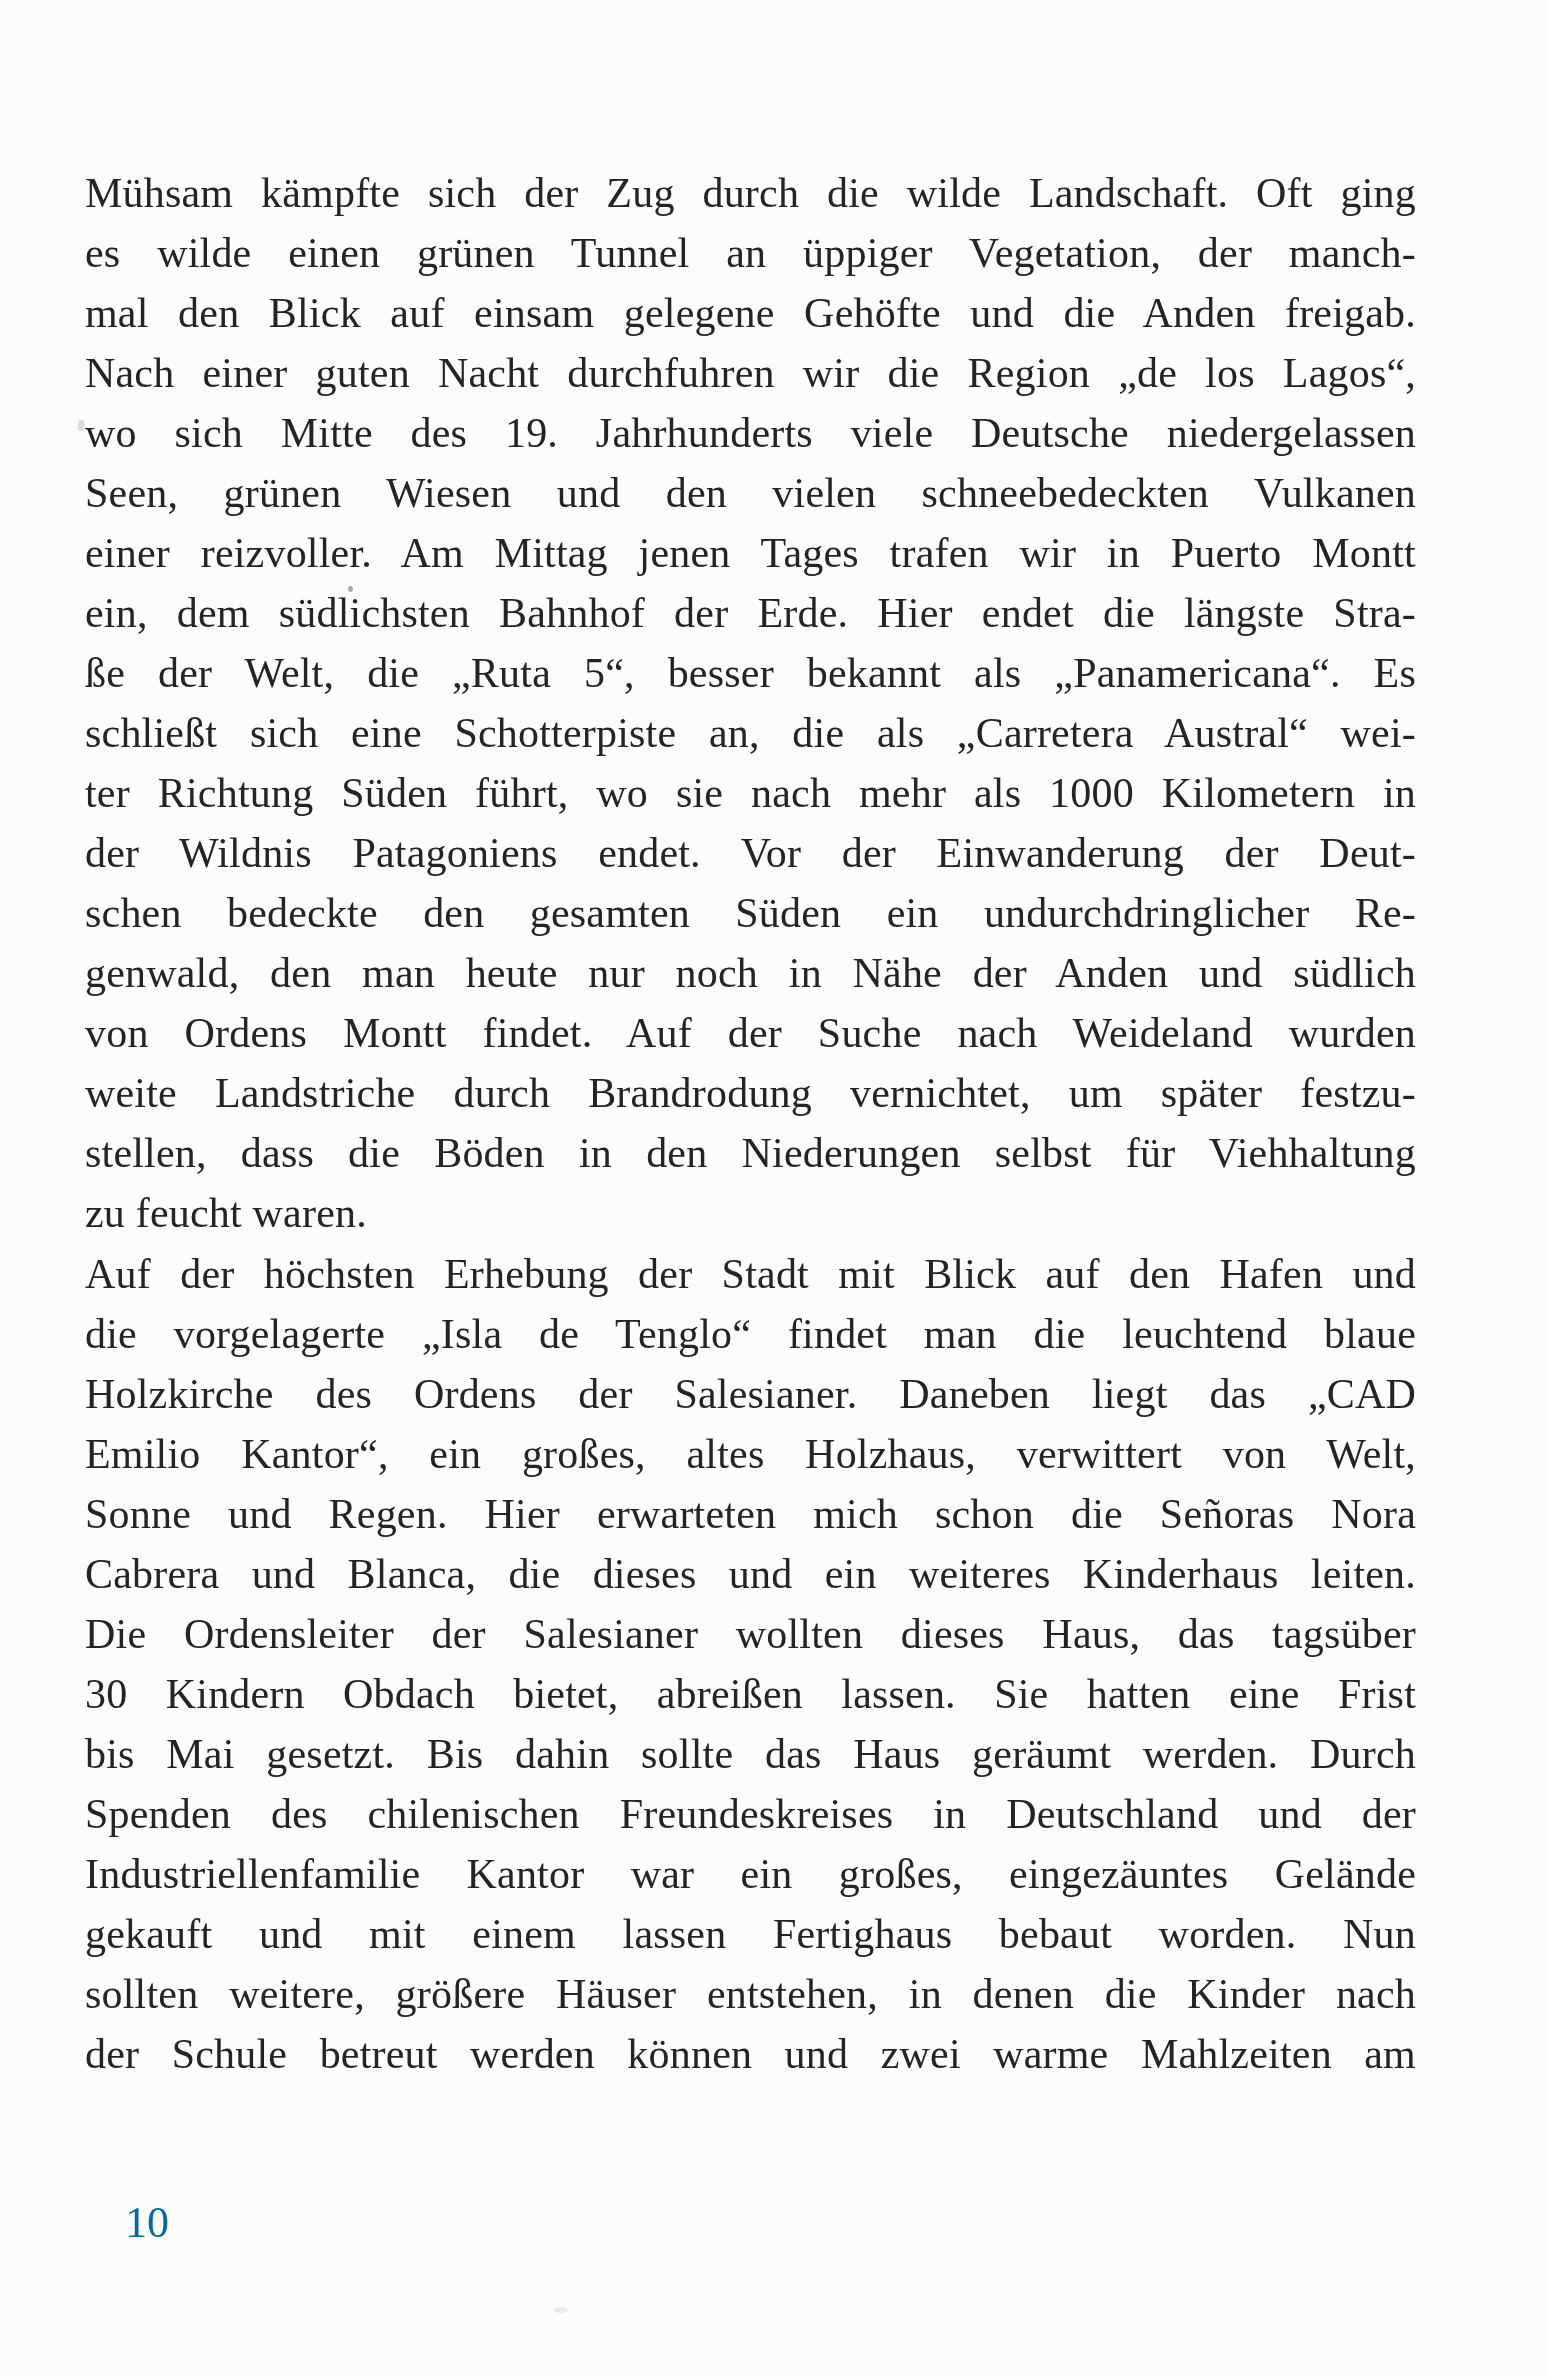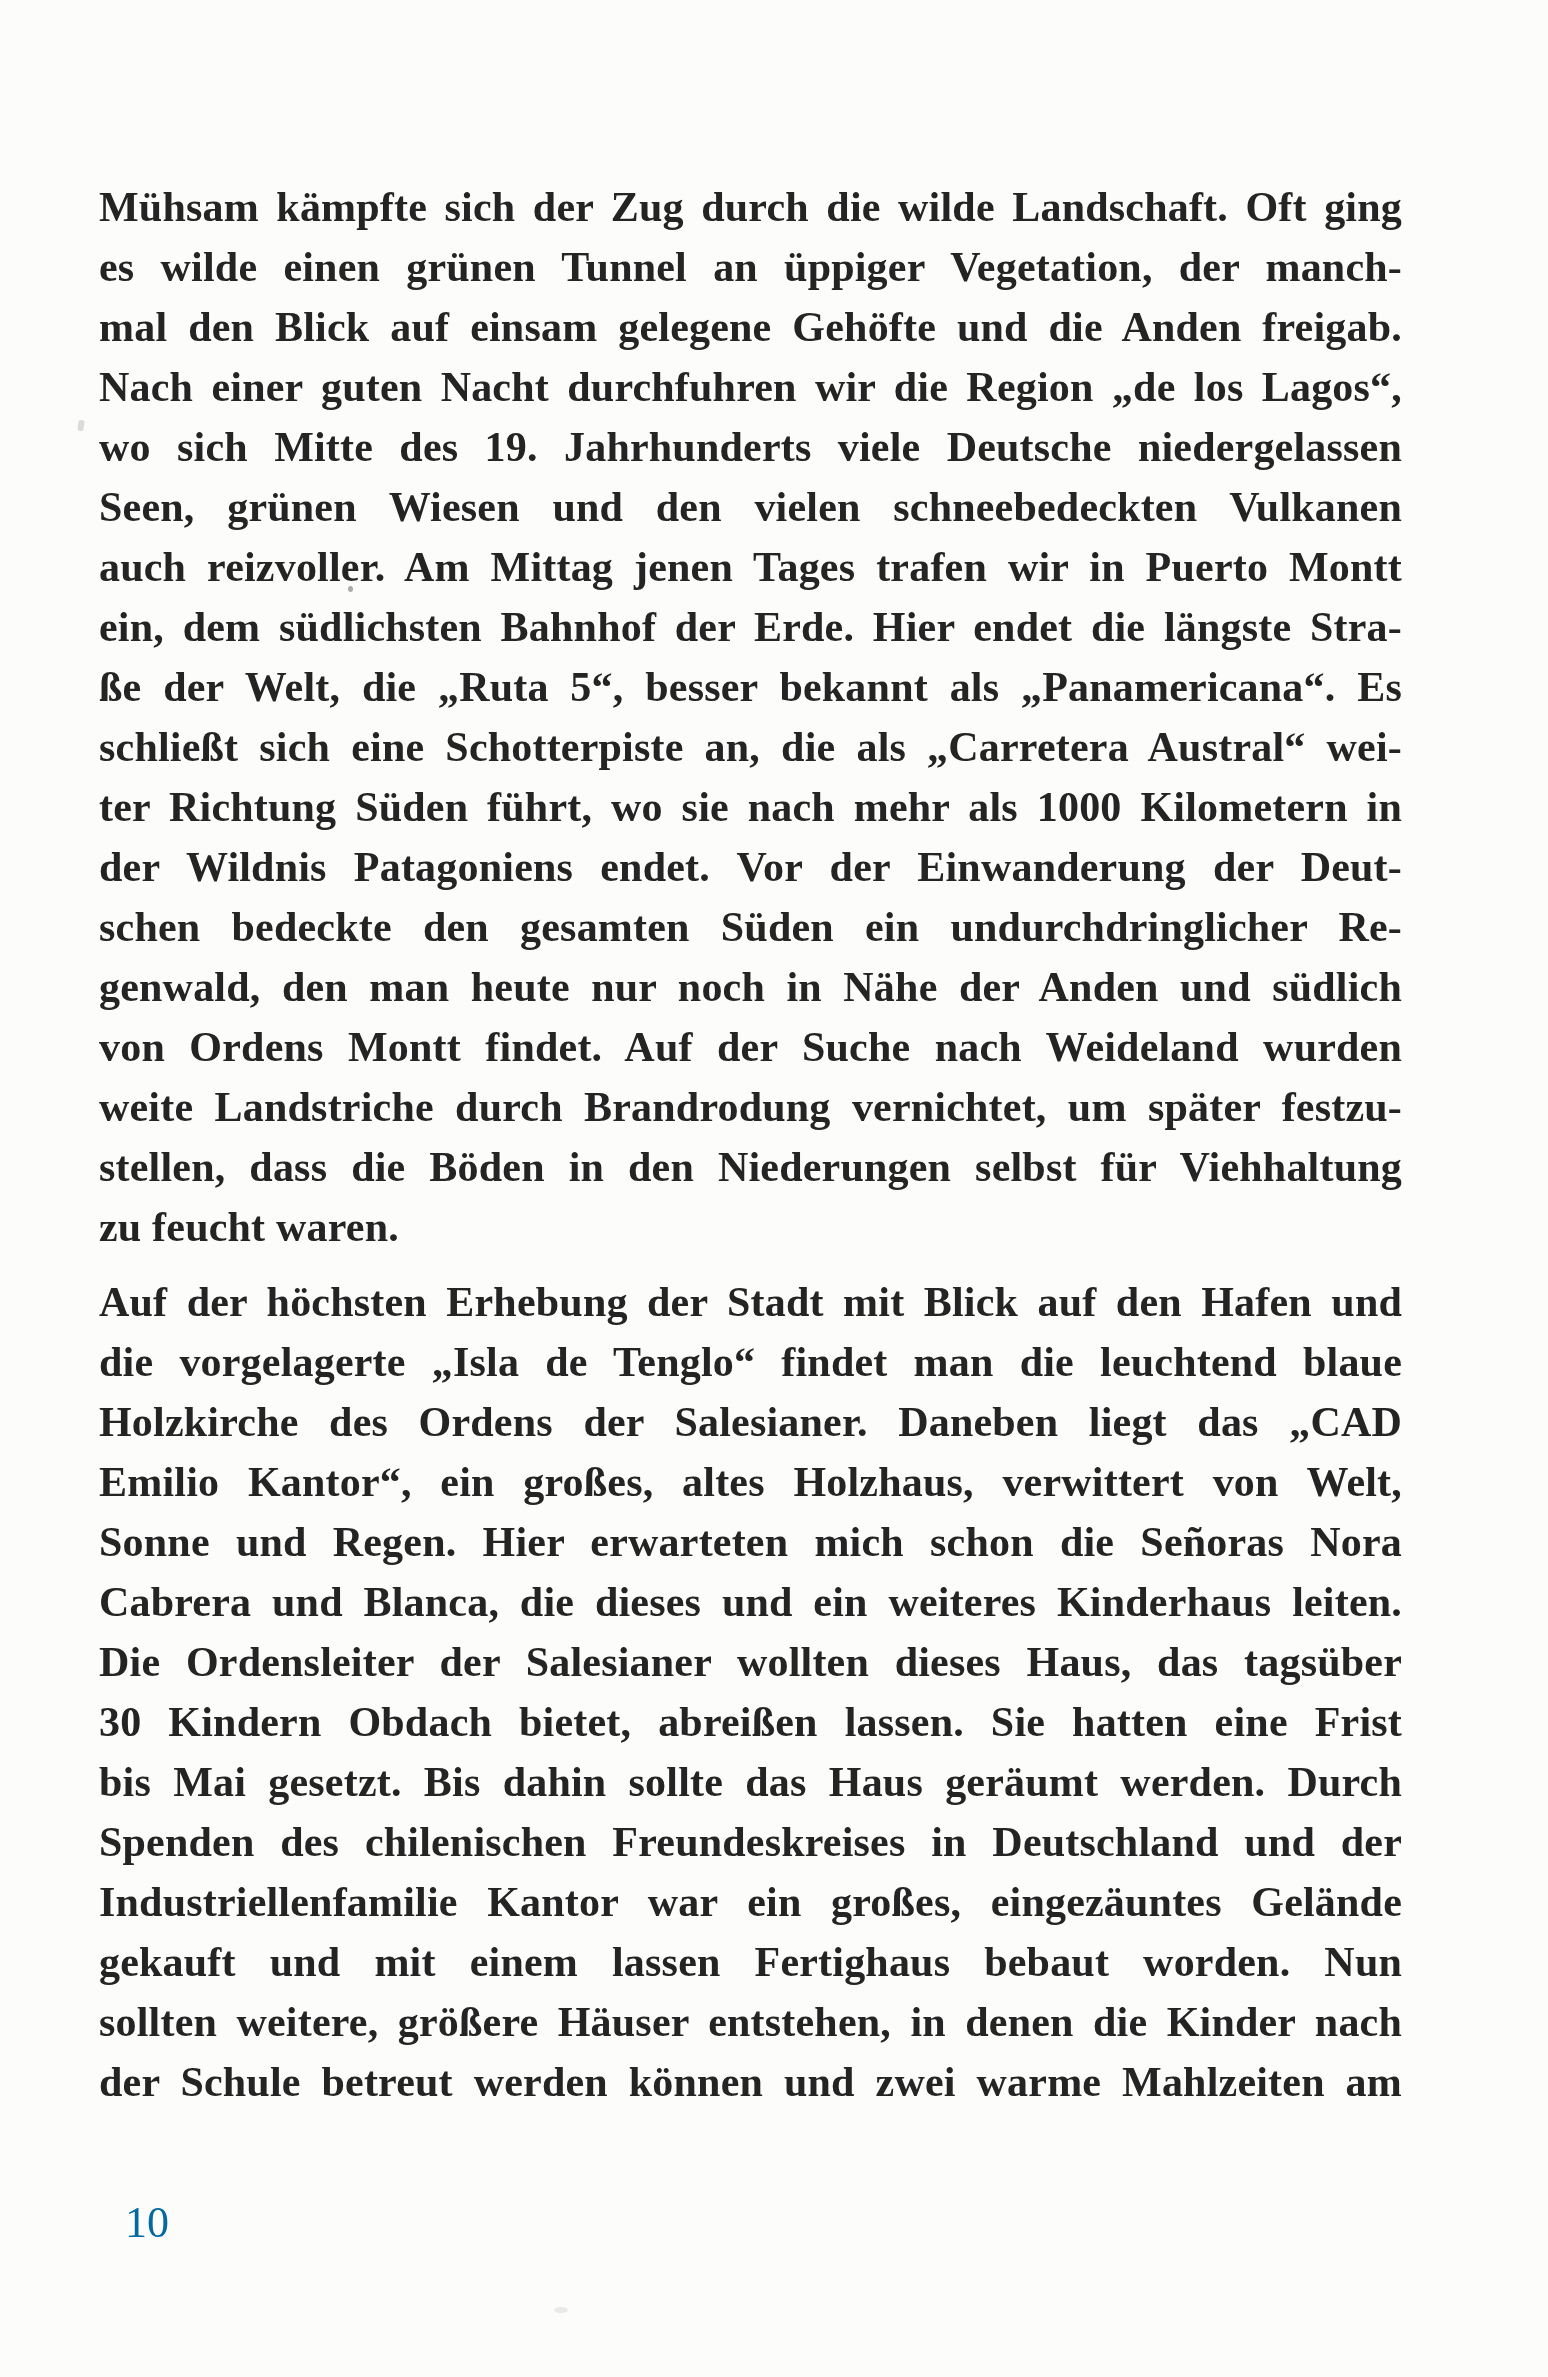--- a/index.html
+++ b/index.html
@@ -19,23 +19,22 @@
   .text-block {
     position: absolute;
     left: 84px;
     top: 162px;
     width: 1333px;
     font-size: 42px;
     line-height: 60px;
     letter-spacing: 0.2px;
   }
   .para {
-    margin: 15px;
+    margin: 1px;
     padding: 0;
-    font-weight: bold;
   }
   .line {
     display: block;
     white-space: normal;
     text-align: justify;
     text-align-last: justify;
     text-rendering: optimizeLegibility;
   }
   .line.short {
     text-align: right;
@@ -89,21 +88,21 @@
 
   <div class="text-block">
 
     <p class="para">
       <span class="line">Mühsam kämpfte sich der Zug durch die wilde Landschaft. Oft ging</span>
       <span class="line">es wilde einen grünen Tunnel an üppiger Vegetation, der manch-</span>
       <span class="line">mal den Blick auf einsam gelegene Gehöfte und die Anden freigab.</span>
       <span class="line">Nach einer guten Nacht durchfuhren wir die Region „de los Lagos“,</span>
       <span class="line">wo sich Mitte des 19. Jahrhunderts viele Deutsche niedergelassen</span>
       <span class="line">Seen, grünen Wiesen und den vielen schneebedeckten Vulkanen</span>
-      <span class="line">auch reizvoller. Am Mittag jenen Tages trafen wir in Puerto Montt</span>
+      <span class="line">einer reizvoller. Am Mittag jenen Tages trafen wir in Puerto Montt</span>
       <span class="line">ein, dem südlichsten Bahnhof der Erde. Hier endet die längste Stra-</span>
       <span class="line">ße der Welt, die „Ruta 5“, besser bekannt als „Panamericana“. Es</span>
       <span class="line">schließt sich eine Schotterpiste an, die als „Carretera Austral“ wei-</span>
       <span class="line">ter Richtung Süden führt, wo sie nach mehr als 1000 Kilometern in</span>
       <span class="line">der Wildnis Patagoniens endet. Vor der Einwanderung der Deut-</span>
       <span class="line">schen bedeckte den gesamten Süden ein undurchdringlicher Re-</span>
       <span class="line">genwald, den man heute nur noch in Nähe der Anden und südlich</span>
       <span class="line">von Ordens Montt findet. Auf der Suche nach Weideland wurden</span>
       <span class="line">weite Landstriche durch Brandrodung vernichtet, um später festzu-</span>
       <span class="line">stellen, dass die Böden in den Niederungen selbst für Viehhaltung</span>

